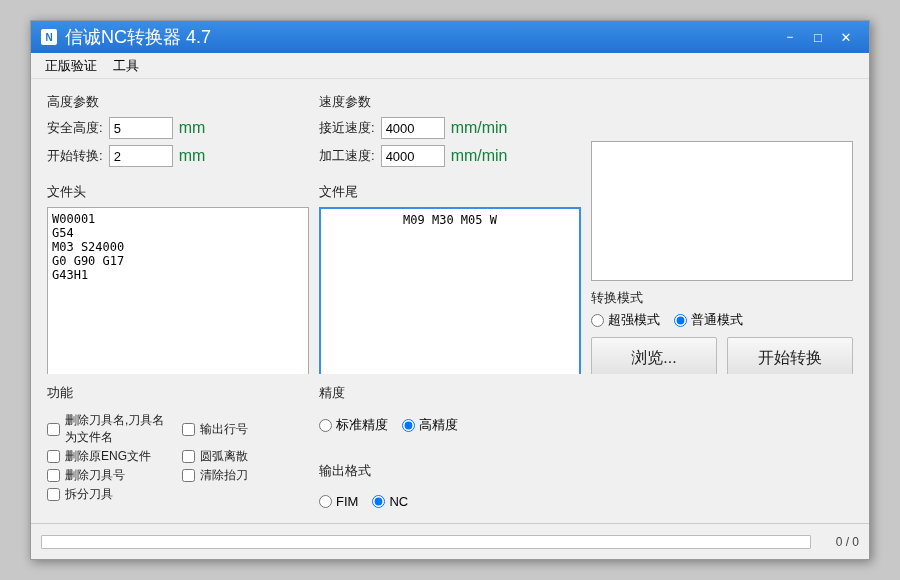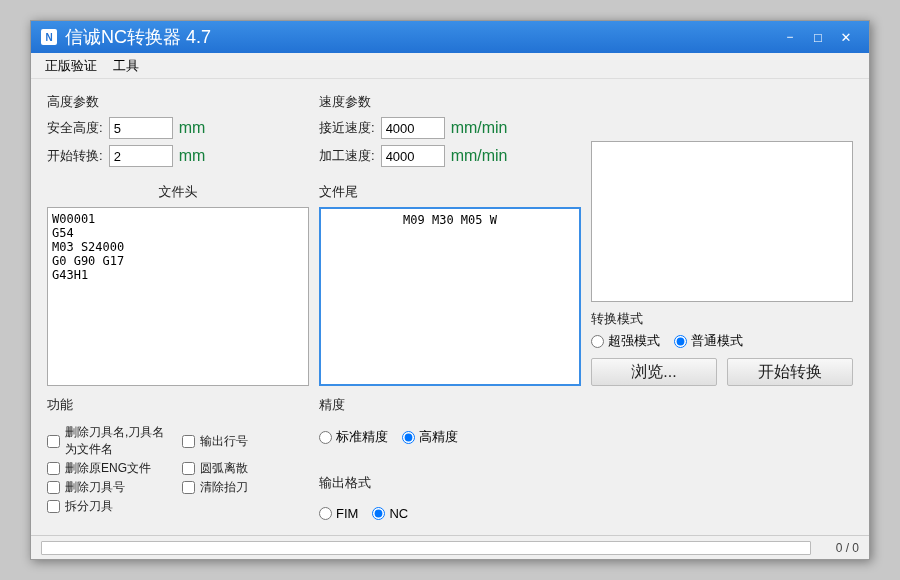--- a/index.html
+++ b/index.html
@@ -176,21 +176,21 @@
       gap: 4px;
       font-size: 13px;
       cursor: pointer;
     }
     .btn-row {
       display: flex;
       gap: 10px;
     }
     .btn-large {
       flex: 1;
-      height: 28px;
+      height: 42px;
       border: 1px solid #bbb;
       background: linear-gradient(to bottom, #f8f8f8, #e0e0e0);
       font-size: 16px;
       cursor: pointer;
       border-radius: 2px;
       font-family: 'Microsoft YaHei', SimSun, sans-serif;
       color: #222;
     }
     .bottom-row {
       display: grid;
@@ -211,21 +211,21 @@
     }
     .func-item input[type=checkbox] {
       margin: 0;
     }
     .precision-section {
       display: flex;
       flex-direction: column;
       gap: 8px;
     }
     .status-bar {
-      height: 24px;
+      height: 36px;
       background: #f0f0f0;
       border-top: 1px solid #ccc;
       display: flex;
       align-items: center;
       padding: 0 10px;
       flex-shrink: 0;
     }
     .status-progress {
       flex: 1;
       height: 14px;
@@ -276,21 +276,21 @@
             <input class="field-input" type="text" value="5" style="">
             <span class="field-unit">mm</span>
           </div>
           <div class="field-row">
             <span class="field-label">开始转换:</span>
             <input class="field-input" type="text" value="2" style="">
             <span class="field-unit">mm</span>
           </div>
         </div>
 
-        <div class="section" style="flex:1;align-items:center;">
+        <div class="section" style="flex:1;">
           <div class="section-label">文件头</div>
           <textarea style="">W00001
 G54
 M03 S24000
 G0 G90 G17
 G43H1</textarea>
         </div>
       </div>
 
       <div style="display:flex;flex-direction:column;gap:10px;">

